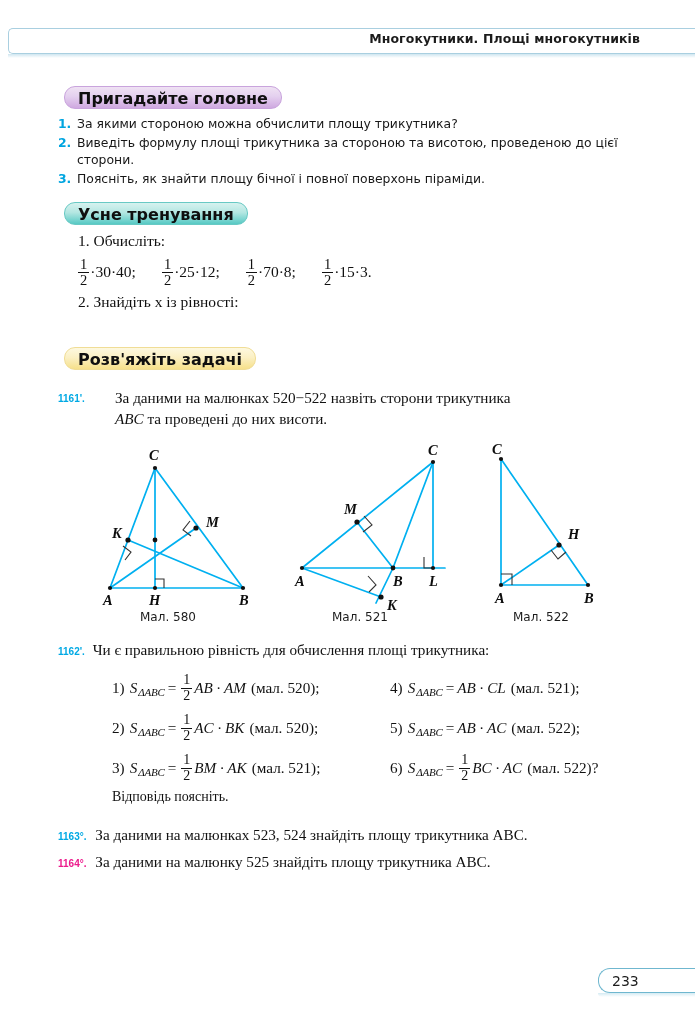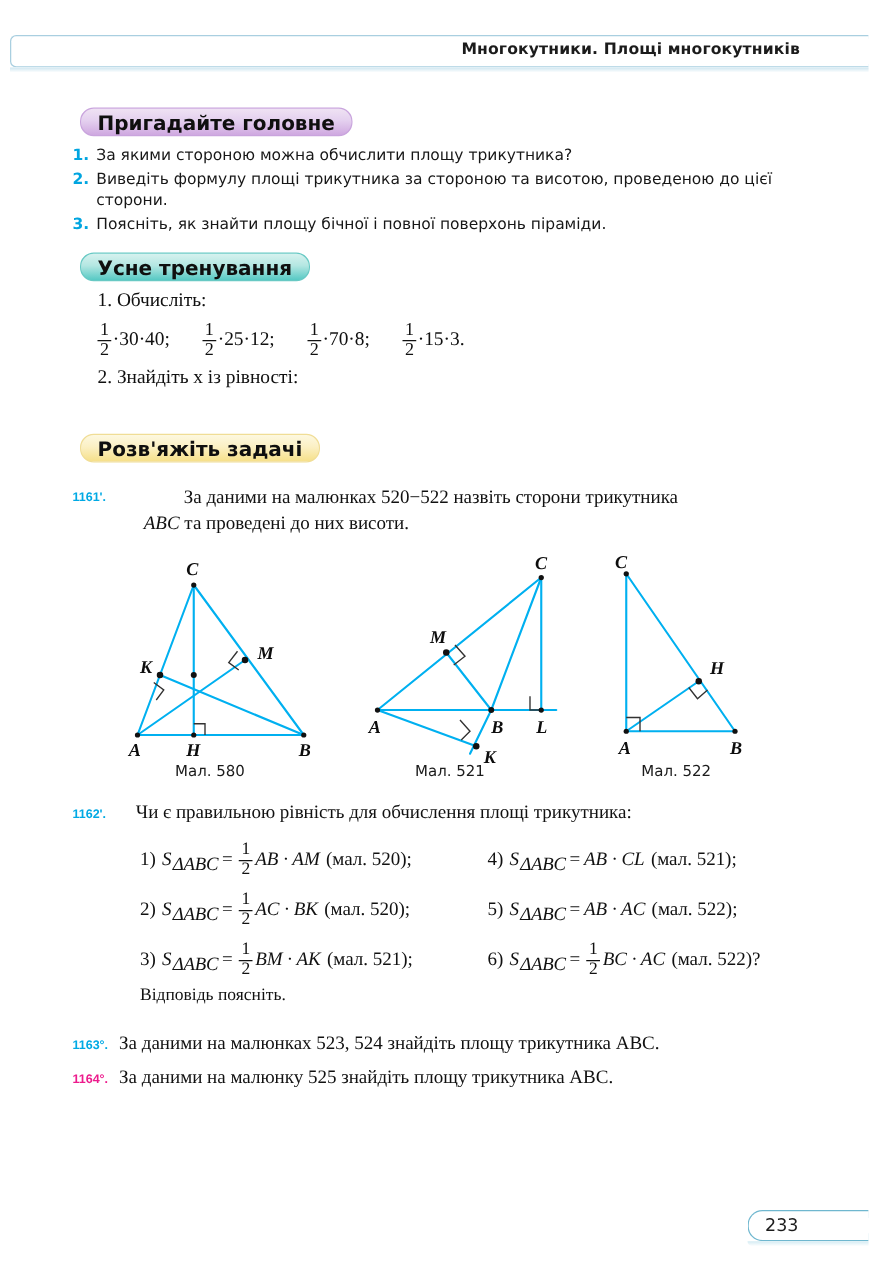--- a/index.html
+++ b/index.html
@@ -153,29 +153,29 @@
   .prob-num {
     font-family: Liberation Sans, sans-serif;
     font-weight: bold;
     font-size: 10px;
   }
   .num-cyan { color: #00a9e4; }
   .num-pink { color: #ec1b8c; }
 
   #prob1161 { left: 58px; top: 388px; width: 618px; }
   #prob1161 .body {
-    margin-left: 89px;
+    margin-left: 57px;
     margin-top: -19px;
     text-align: justify;
     line-height: 21px;
   }
   #prob1161 .ln2 { margin-left: 57px; line-height: 21px; }
 
   #prob1162 { left: 58px; top: 641px; width: 618px; }
-  #prob1162 .head-txt { margin-left: 20px; }
+  #prob1162 .head-txt { margin-left: 4px; }
 
   
   .figs {
     position: absolute;
     left: 0;
     top: 432px;
     width: 695px;
     height: 190px;
   }
   .fig-caption {
@@ -212,21 +212,21 @@
     color: #111;
   }
   .formula {
     display: flex;
     align-items: center;
     white-space: nowrap;
   }
   .f-idx { margin-right: 5px; }
   .f-S { font-style: italic; margin-right: 1px; }
   .f-sub {
-    font-size: 15px;
+    font-size: 11px;
     font-style: italic;
     vertical-align: sub;
     position: relative;
     top: 4px;
     letter-spacing: -0.2px;
   }
   .f-eq { margin: 0 3px 0 3px; }
   .f-half {
     display: inline-flex;
     flex-direction: column;

